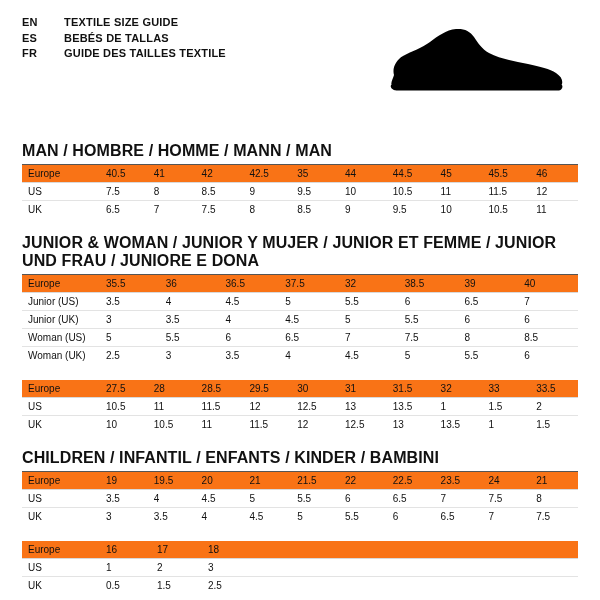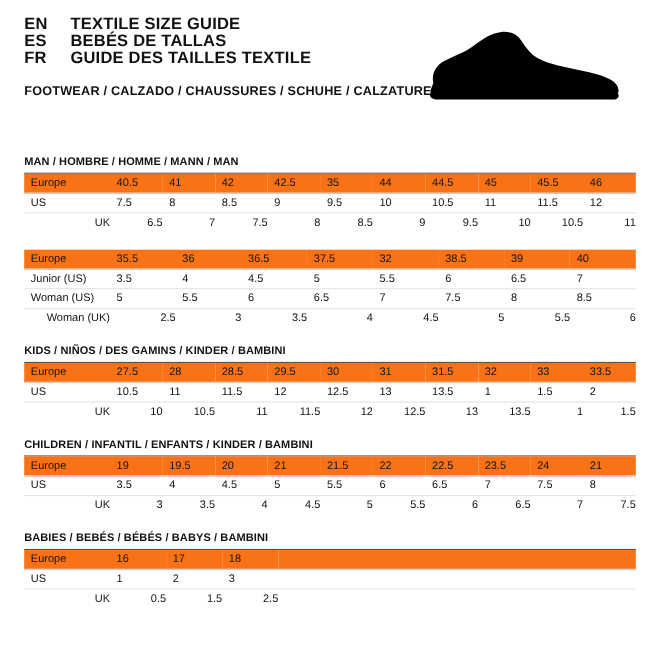--- a/index.html
+++ b/index.html
@@ -23,21 +23,21 @@
     padding: 16px 22px 10px 22px;
   }
 
   
   .header {
     position: relative;
     height: 92px;
   }
   .lang-table {
     border-collapse: collapse;
-    font-size: 15px;
+    font-size: 11px;
     font-weight: bold;
     letter-spacing: 0.2px;
   }
   .lang-table td {
     padding: 0 0 3.5px 0;
     vertical-align: top;
     line-height: 12px;
     white-space: nowrap;
   }
   .lang-code {
@@ -65,21 +65,21 @@
   }
 
   
   .section {
     margin-top: 16px;
   }
   .section.first {
     margin-top: 34px;
   }
   .section-title {
-    font-size: 10px;
+    font-size: 16px;
     font-weight: bold;
     color: #111;
     padding-bottom: 4px;
     border-bottom: 1px solid #555;
     letter-spacing: 0.1px;
   }
   table.sizes {
     border-collapse: collapse;
     width: 100%;
     table-layout: fixed;
@@ -88,21 +88,20 @@
   table.sizes td {
     height: 17px;
     line-height: 17px;
     padding: 0 0 0 6px;
     white-space: nowrap;
     color: #111;
     border-bottom: 1px solid #e3e3e3;
   }
   table.sizes tr:last-child td {
     border-bottom: none;
-    text-align: right;
   }
   table.sizes tr.shaded td {
     background: #f97316;
     border-bottom: 1px solid #d9d9d9;
   }
   td.rowlabel {
     width: 78px;
   }
   .babies td.rowlabel {
     width: 78px;
@@ -130,21 +129,20 @@
           <td class="lang-text">GUIDE DES TAILLES TEXTILE</td>
         </tr>
       </tbody>
     </table>
 
     <svg class="shoe" viewBox="0 0 190 66" aria-hidden="true">
       <path fill="#000000" d="M16 47 C14 40 18 32 25 28 C34 23 44 20 52 14 C60 8 68 2 78 1 C86 0.4 92 3 96 9 C100 15 104 21 111 25 C122 31 136 33 150 36 C162 38.5 172 41 178 45 C183 48.4 185 52 184 56 L183 58 L14 58 C12 55 15 51 16 47 Z"></path>
       <path fill="#000000" d="M13 57 L184 57 C185 59.5 184 62 181 62.5 L20 62.5 C15 62.5 12 60 13 57 Z"></path>
     </svg>
 
-    <div class="footwear-title">FOOTWEAR / CALZADO / CHAUSSURES / SCHUHE / CALZATURE</div>
   </div>
 
   <div class="section first">
     <div class="section-title">MAN / HOMBRE / HOMME / MANN / MAN</div>
     <table class="sizes">
       <colgroup>
         <col style="width:78px">
           <col>
           <col>
           <col>
@@ -194,20 +192,21 @@
           <td>9.5</td>
           <td>10</td>
           <td>10.5</td>
           <td>11</td>
         </tr>
       </tbody>
     </table>
   </div>
 
   <div class="section">
+    <div class="section-title">JUNIOR &amp; WOMAN / JUNIOR Y MUJER / JUNIOR ET FEMME / JUNIOR UND FRAU / JUNIORE E DONA</div>
     <table class="sizes">
       <colgroup>
         <col style="width:78px">
           <col>
           <col>
           <col>
           <col>
           <col>
           <col>
           <col>
@@ -230,20 +229,31 @@
           <td>3.5</td>
           <td>4</td>
           <td>4.5</td>
           <td>5</td>
           <td>5.5</td>
           <td>6</td>
           <td>6.5</td>
           <td>7</td>
         </tr>
         <tr>
+          <td class="rowlabel">Junior (UK)</td>
+          <td>3</td>
+          <td>3.5</td>
+          <td>4</td>
+          <td>4.5</td>
+          <td>5</td>
+          <td>5.5</td>
+          <td>6</td>
+          <td>6</td>
+        </tr>
+        <tr>
           <td class="rowlabel">Woman (US)</td>
           <td>5</td>
           <td>5.5</td>
           <td>6</td>
           <td>6.5</td>
           <td>7</td>
           <td>7.5</td>
           <td>8</td>
           <td>8.5</td>
         </tr>
@@ -256,21 +266,20 @@
           <td>4.5</td>
           <td>5</td>
           <td>5.5</td>
           <td>6</td>
         </tr>
       </tbody>
     </table>
   </div>
 
   <div class="section">
-    <div class="section-title">KIDS / NIÑOS / DES GAMINS / KINDER / BAMBINI</div>
     <table class="sizes">
       <colgroup>
         <col style="width:78px">
           <col>
           <col>
           <col>
           <col>
           <col>
           <col>
           <col>
@@ -376,21 +385,20 @@
           <td>6</td>
           <td>6.5</td>
           <td>7</td>
           <td>7.5</td>
         </tr>
       </tbody>
     </table>
   </div>
 
   <div class="section">
-    <div class="section-title">BABIES / BEBÉS / BÉBÉS / BABYS / BAMBINI</div>
     <table class="sizes babies">
       <colgroup>
         <col style="width:78px">
           <col style="width:51px">
           <col style="width:51px">
           <col style="width:51px">
           <col>
       </colgroup>
       <tbody>
         <tr class="shaded">

